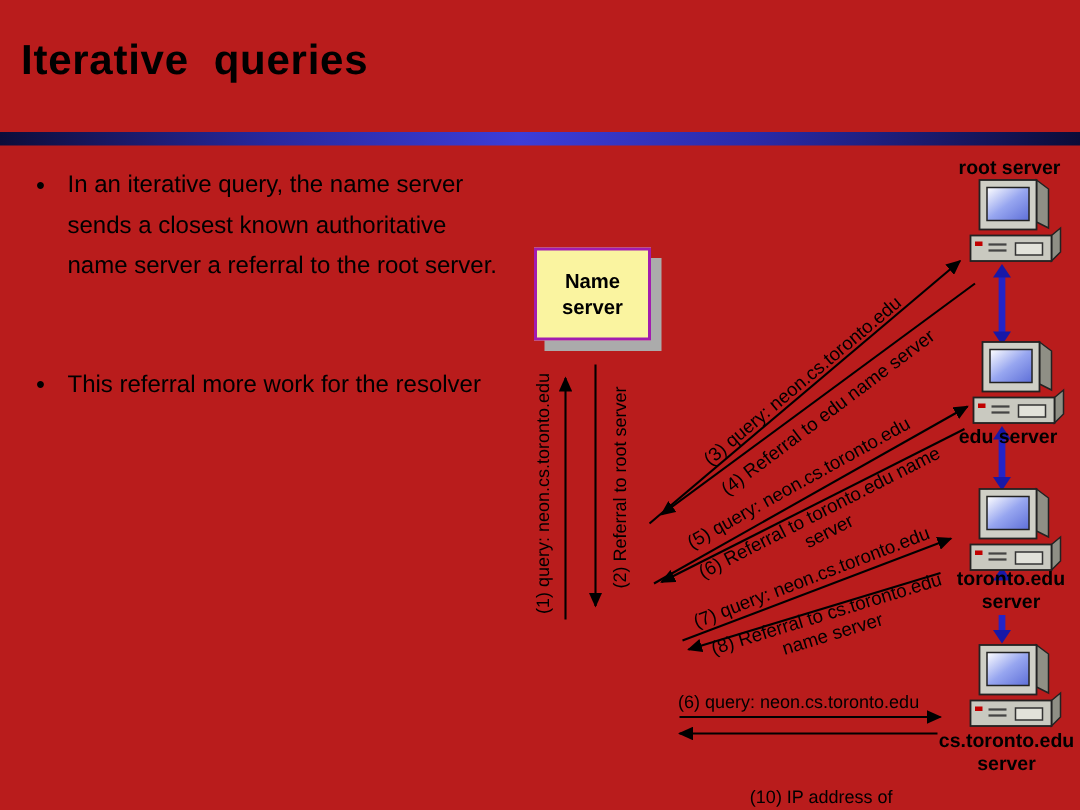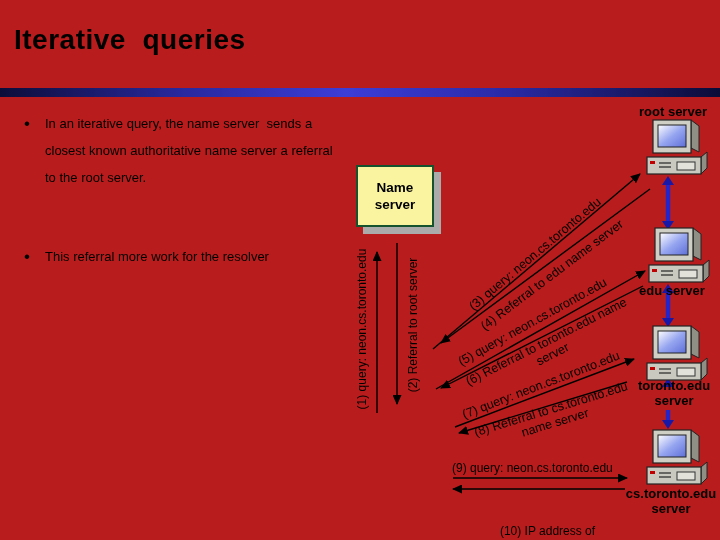--- a/index.html
+++ b/index.html
@@ -8,26 +8,26 @@
 
   
   .title{position:absolute;left:14px;top:24px;margin:0;font-size:28px;font-weight:bold;
          letter-spacing:0.5px;white-space:pre;}
   .title-bar{position:absolute;left:0;top:88px;width:720px;height:9px;
              background:linear-gradient(90deg,#0d0d3a 0%,#28289e 25%,#3d3dd8 48%,#2a2aa8 70%,#0c0c38 100%);}
 
   
   .bullet{position:absolute;left:24px;width:312px;display:flex;}
   .bullet-dot{width:21px;flex:0 0 21px;font-size:17px;line-height:27px;}
-  .bullet-text{font-size:13px;line-height:27px;white-space:pre-wrap;width:291px;}
+  .bullet-text{font-size:16px;line-height:27px;white-space:pre-wrap;width:291px;}
   .bullet1{top:110px;}
   .bullet2{top:243px;}
 
   
-  .node-box{position:absolute;background:#faf4a0;border:2px solid #14532d;
+  .node-box{position:absolute;background:#faf4a0;border:2px solid #a21caf;
             box-shadow:7px 7px 0 #ababab;display:flex;align-items:center;justify-content:center;
             text-align:center;font-weight:bold;font-size:13.5px;line-height:17px;z-index:4;}
   .node-name-server{left:356px;top:165px;width:74px;height:58px;}
   .node-resolver{left:356px;top:428px;width:74px;height:55px;}
 
   
   .arrow-layer{position:absolute;left:0;top:0;z-index:1;}
 
   
   .msg{position:absolute;font-size:12px;line-height:14px;z-index:5;}
@@ -150,21 +150,21 @@
   </div>
 
   <div class="msg rot90 msg-m1">(1) query: neon.cs.toronto.edu</div>
   <div class="msg rot90 msg-m2">(2) Referral to root server</div>
   <div class="msg msg-m3">(3) query: neon.cs.toronto.edu</div>
   <div class="msg msg-m4">(4) Referral to edu name server</div>
   <div class="msg msg-m5">(5) query: neon.cs.toronto.edu</div>
   <div class="msg msg-m6">(6) Referral to toronto.edu name server</div>
   <div class="msg msg-m7">(7) query: neon.cs.toronto.edu</div>
   <div class="msg msg-m8">(8) Referral to cs.toronto.edu name server</div>
-  <div class="msg msg-m9">(9) query: neon.cs.toronto.edu</div>
+  <div class="msg msg-m9">(6) query: neon.cs.toronto.edu</div>
   <div class="msg msg-m10">(10) IP address of neon.cs.toronto.edu</div>
 
   <div class="server-label lbl-root">root server</div>
   <svg class="server pc-root" style="position:absolute;" width="66" height="58">
       <use href="#pc-icon"></use>
     </svg>
 
   <svg class="server pc-edu" style="position:absolute;" width="66" height="58">
       <use href="#pc-icon"></use>
     </svg>

